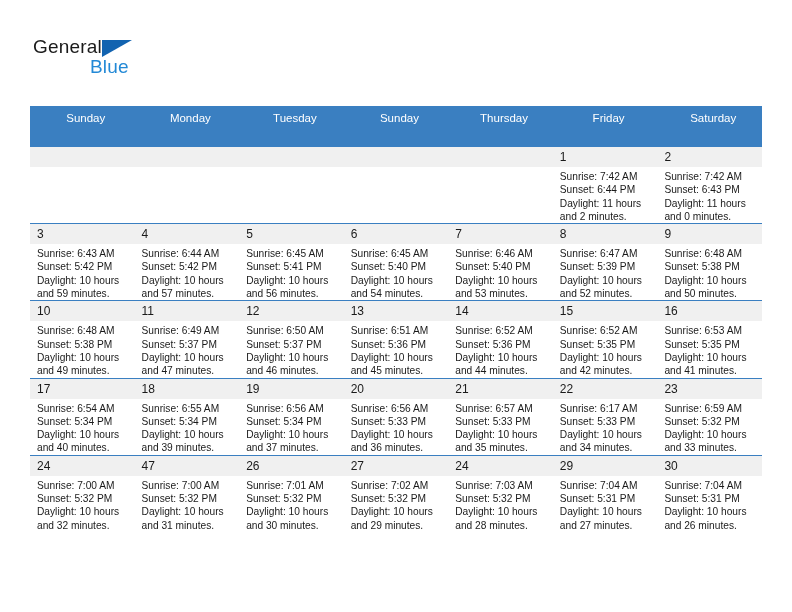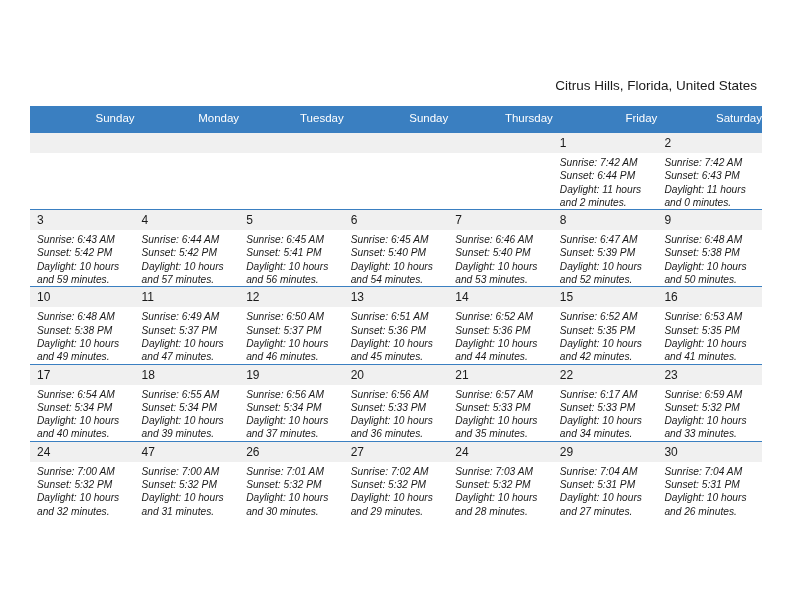--- a/index.html
+++ b/index.html
@@ -89,22 +89,22 @@
     top: 106px;
     width: 732px;
     border-collapse: collapse;
     table-layout: fixed;
   }
   .calendar th {
     background: #3a7fc1;
     color: #ffffff;
     font-size: 11.5px;
     font-weight: normal;
-    text-align: right;
-    padding: 4px 0 8px 7px;
+    text-align: center;
+    padding: 4px 0 22px 7px;
     height: 15px;
     border: none;
   }
   .calendar td {
     vertical-align: top;
     padding: 0;
     border: none;
     border-top: 1.4px solid #3a7fc1;
     height: 74px;
     width: 104.57px;
@@ -122,36 +122,39 @@
     line-height: 14px;
   }
   .daynum.empty {
     color: transparent;
   }
   .cellbody {
     padding: 3px 6px 0 7px;
     font-size: 10.2px;
     line-height: 13.3px;
     color: #1a1a1a;
-    font-style: italic;
   }
   .cellbody div {
     white-space: nowrap;
   }
   .cellbody .dl {
     white-space: normal;
   }
 </style>
 </head>
 <body>
 
 <div class="page">
 
   <div class="header">
-    <div class="subtitle">Citrus Hills, Florida, United States</div>
+    <div class="logo">
+      <span class="logo-general">General</span>
+      <span class="logo-tri"></span>
+      <span class="logo-blue">Blue</span>
+    </div>
   </div>
 
   <table class="calendar">
     <thead>
       <tr>
         <th>Sunday</th>
         <th>Monday</th>
         <th>Tuesday</th>
         <th>Sunday</th>
         <th>Thursday</th>

